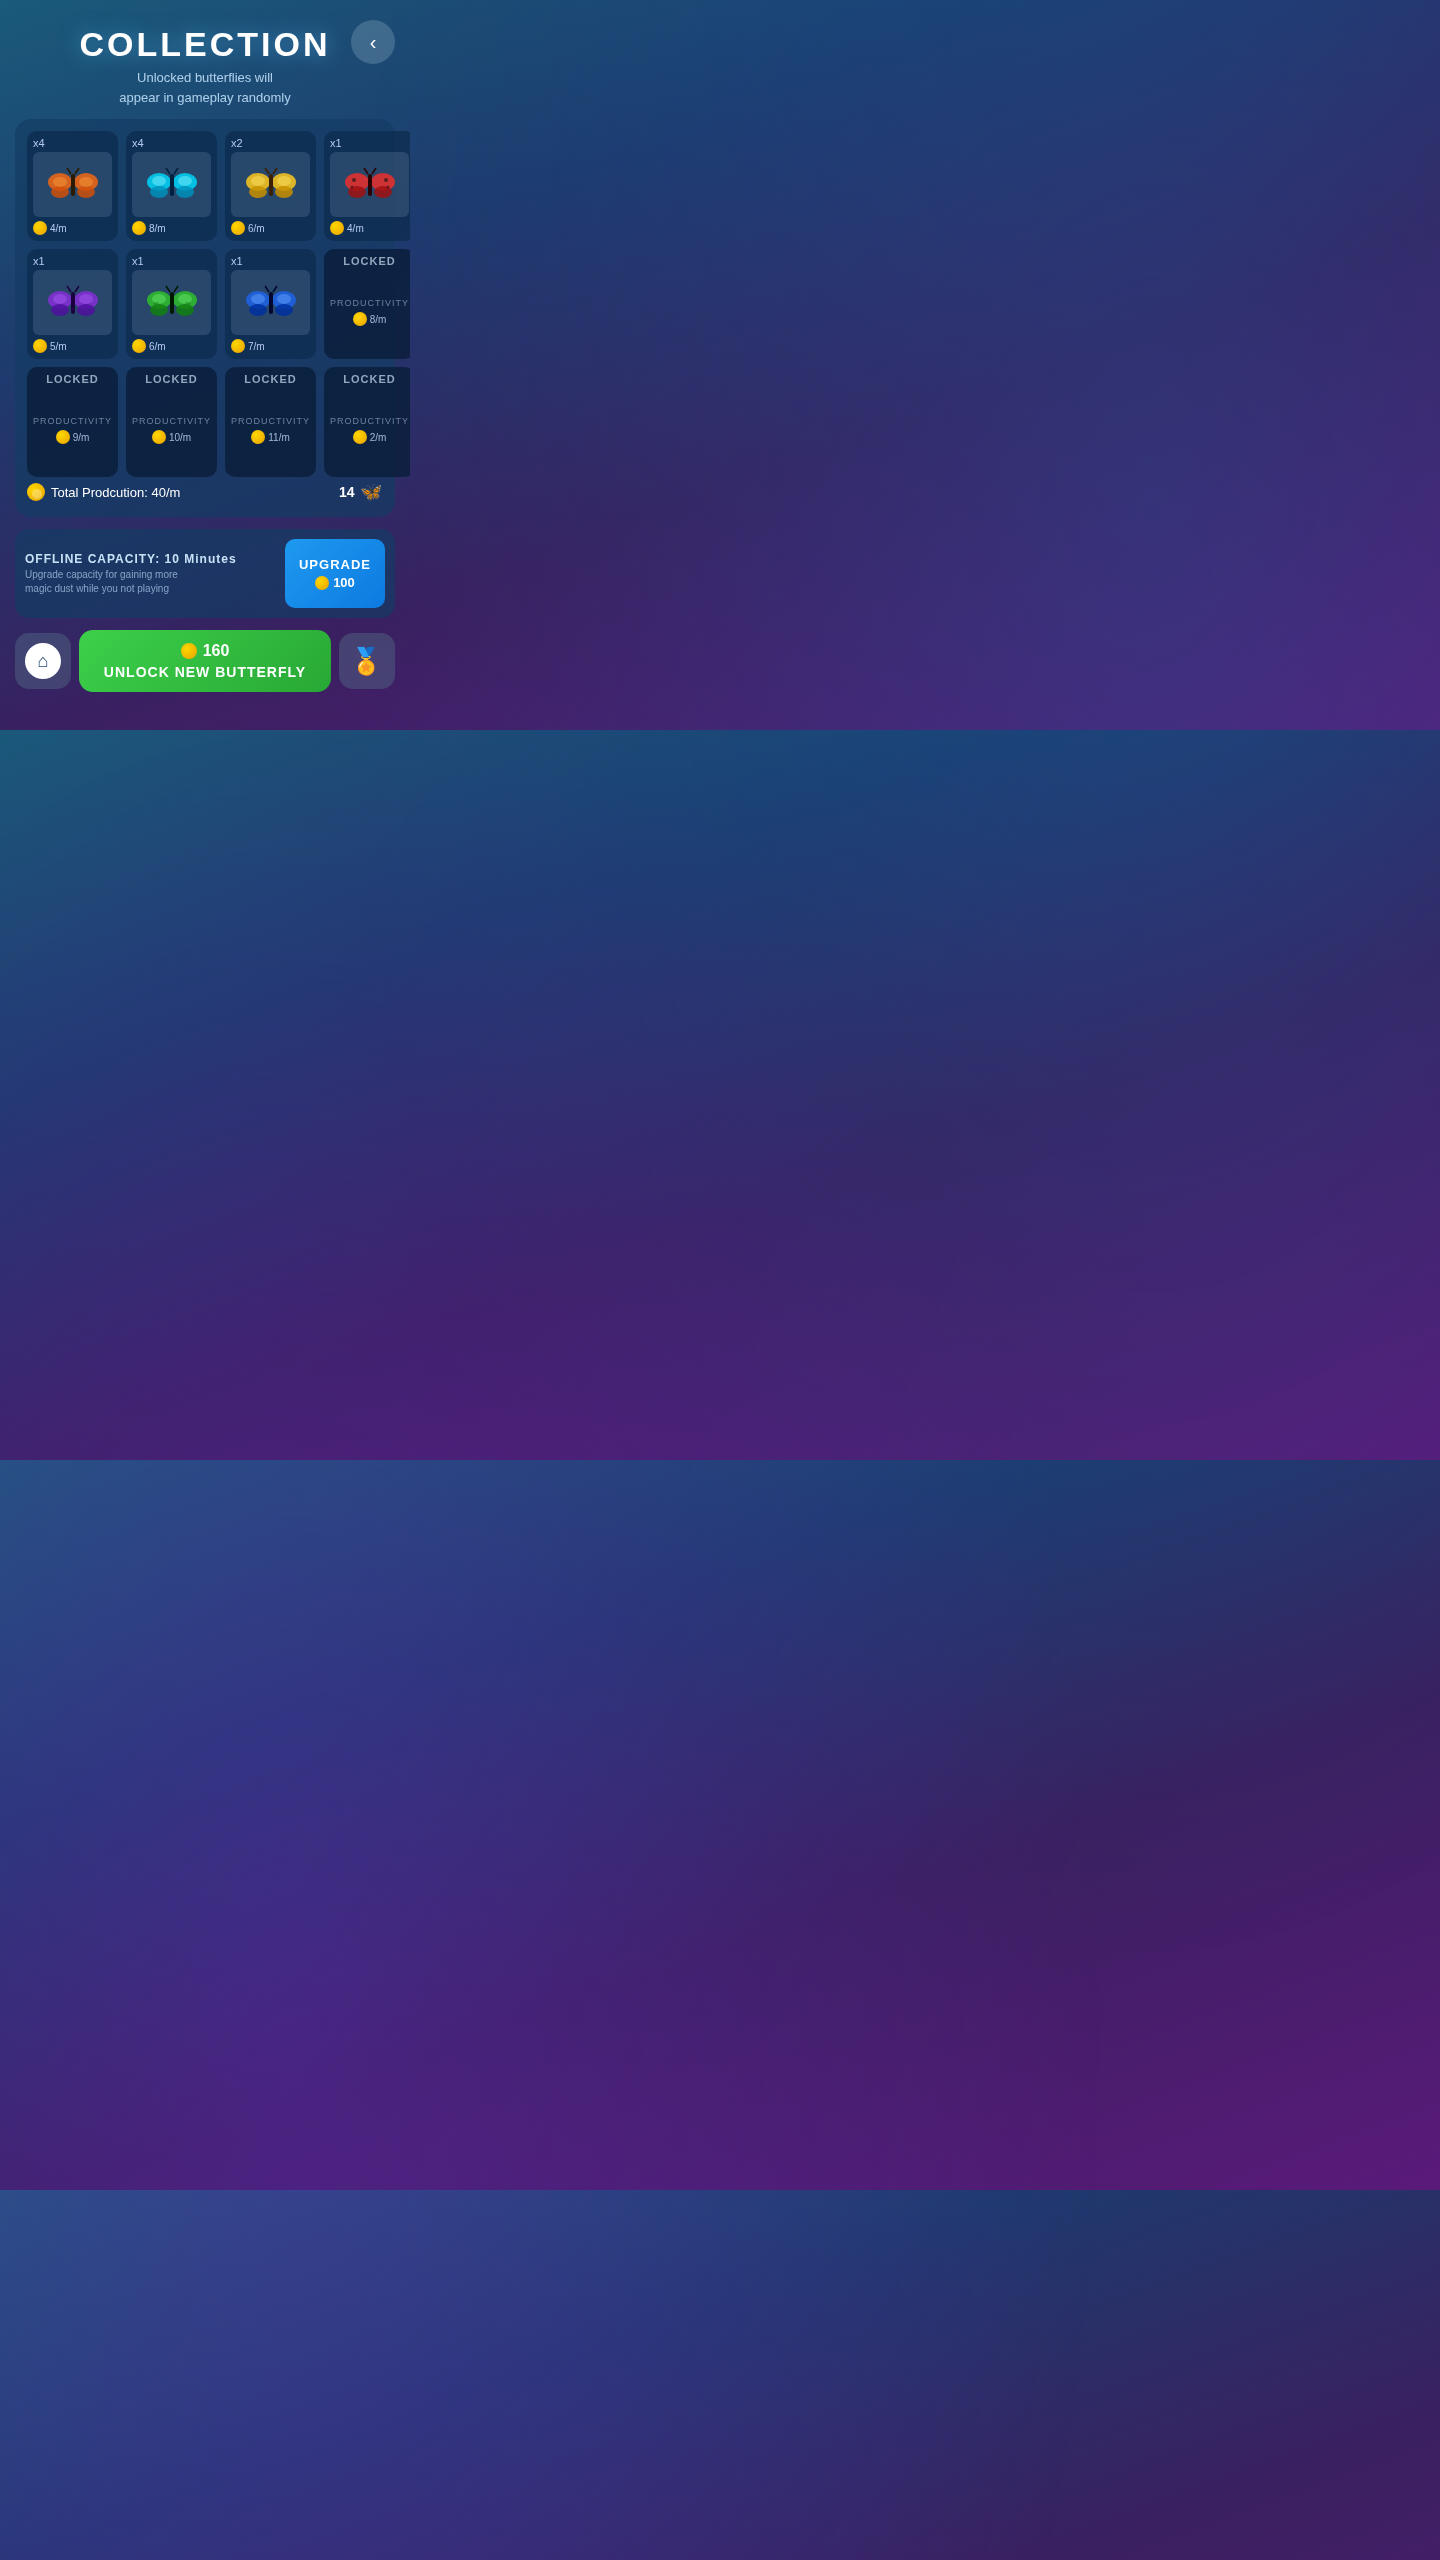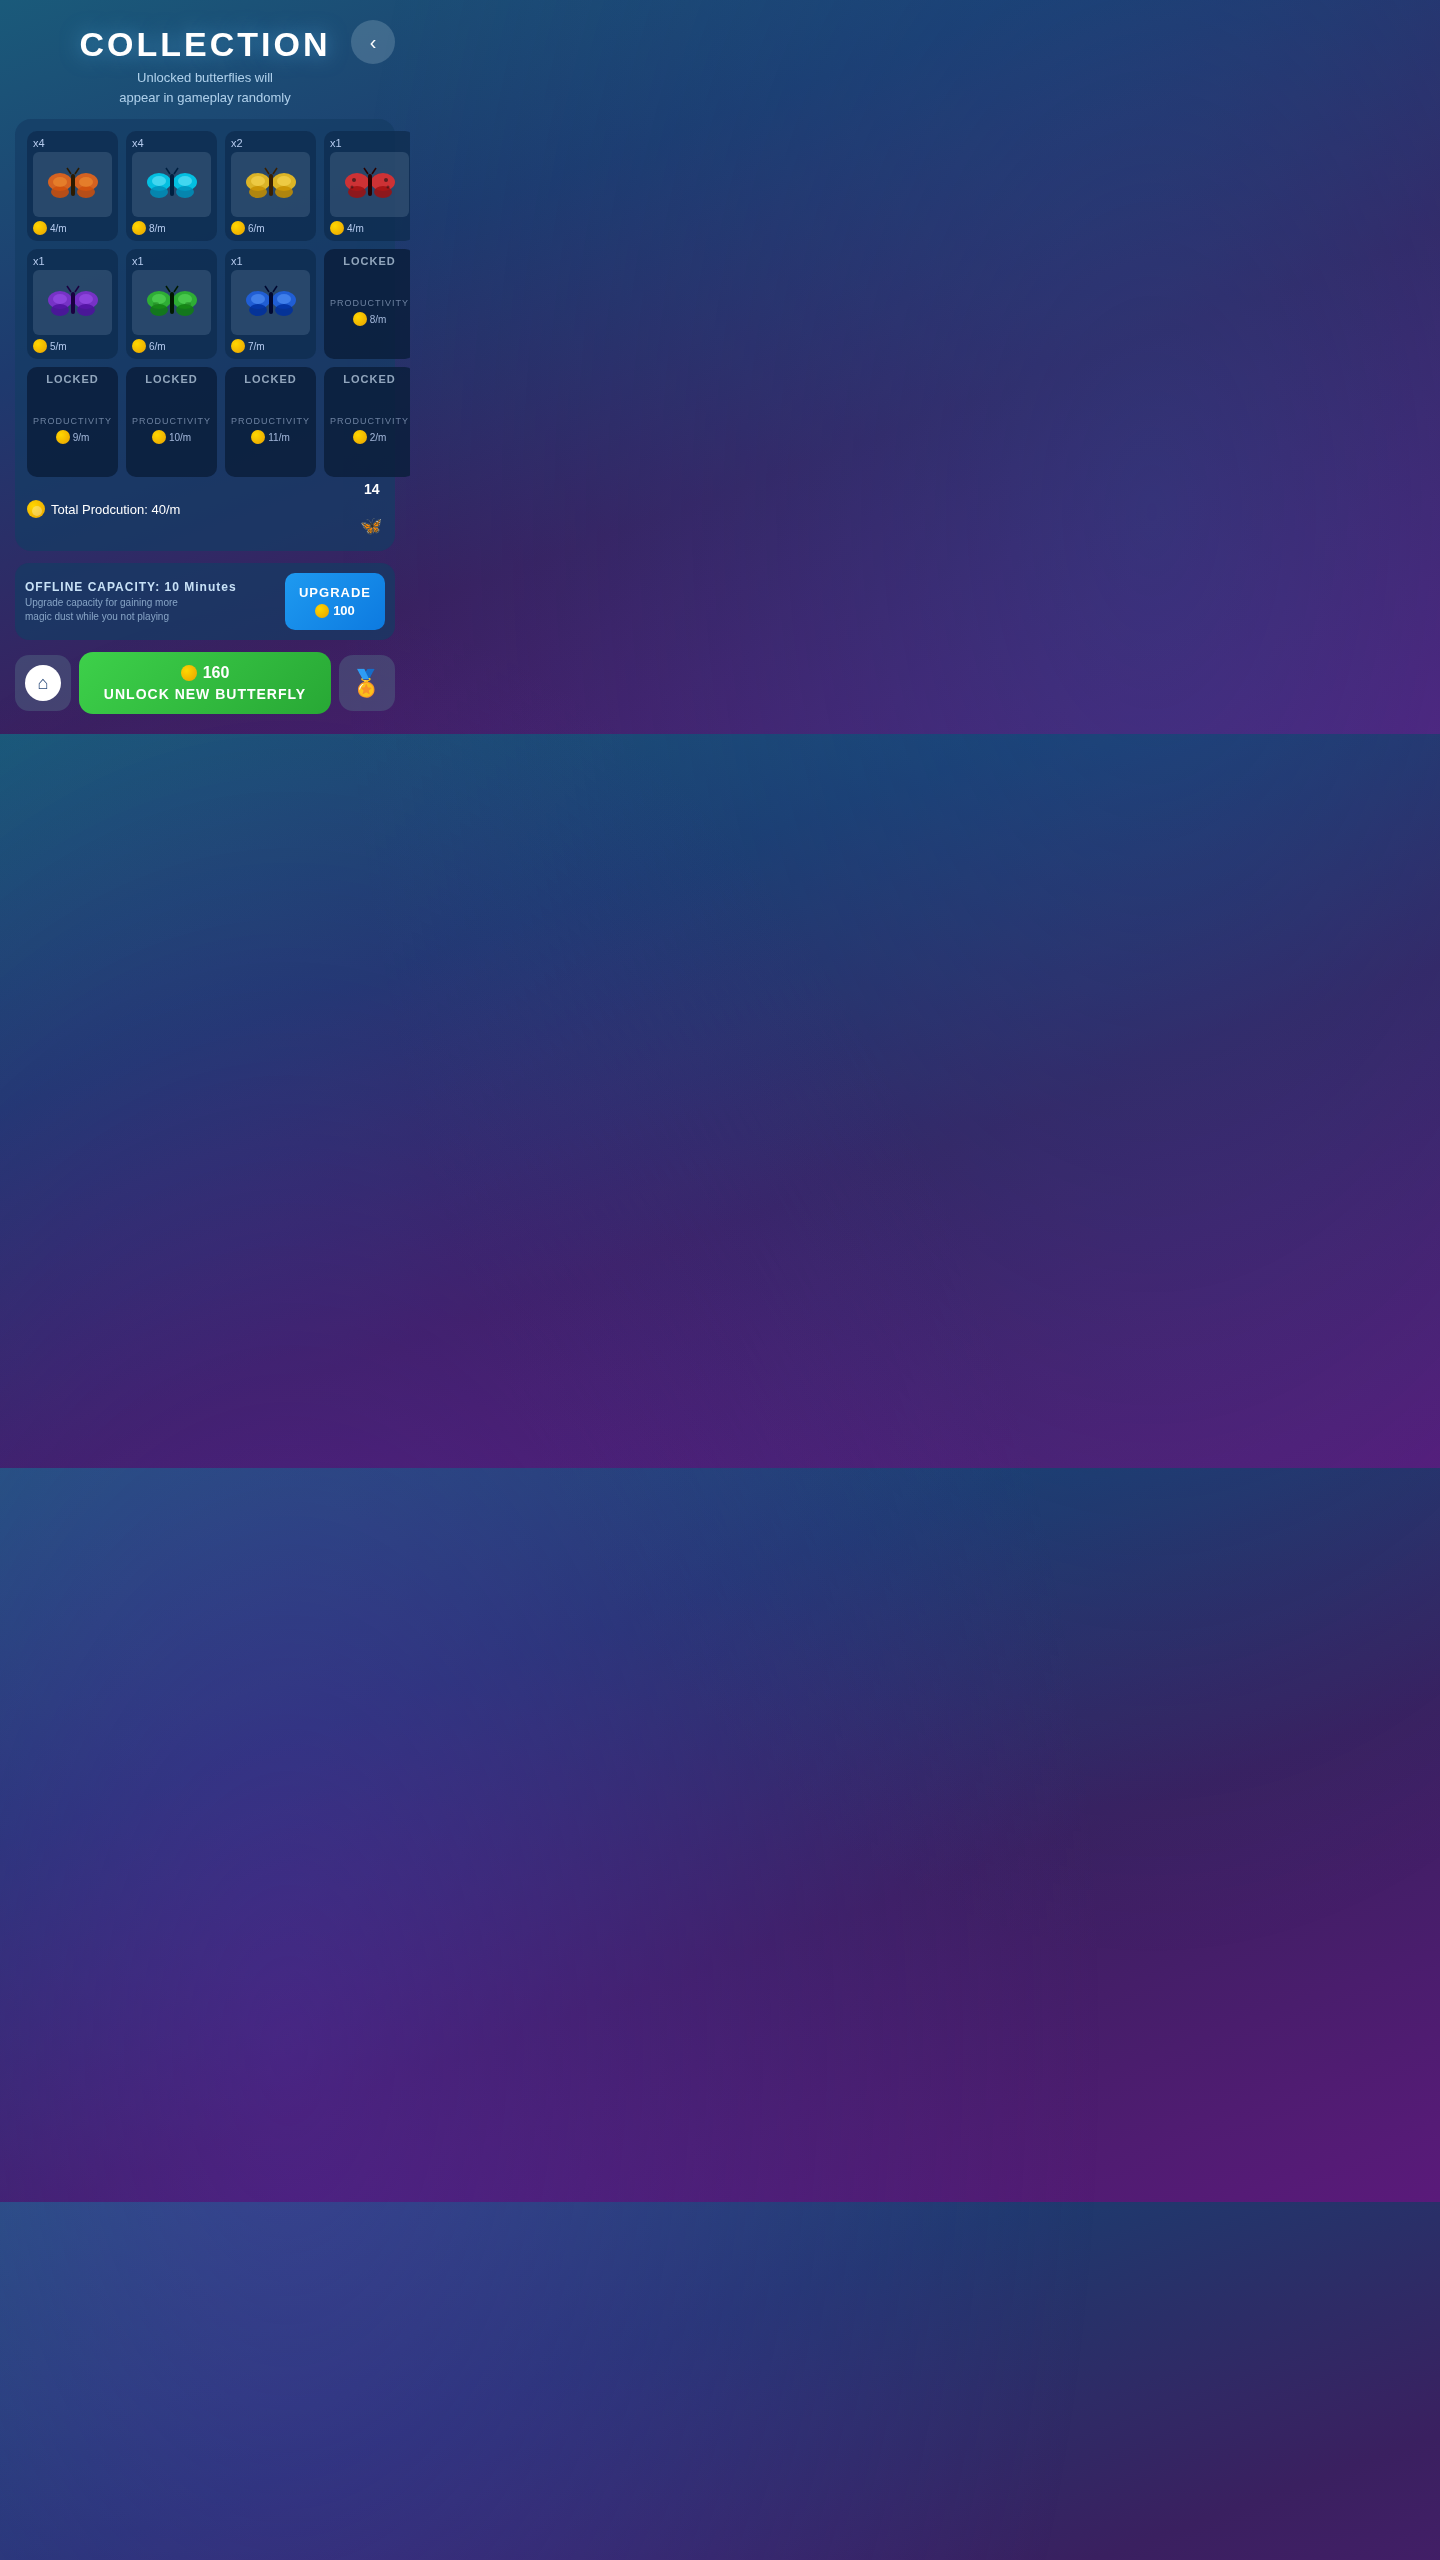--- a/index.html
+++ b/index.html
@@ -228,24 +228,23 @@
     .total-production-text {
       font-size: 13px;
       display: flex;
       align-items: center;
       gap: 6px;
     }
 
     .butterfly-count {
       display: flex;
       align-items: center;
-      gap: 18px;
+      gap: 6px;
       font-size: 14px;
       font-weight: bold;
-      flex-direction: column;
     }
 
     .butterfly-icon-sm {
       font-size: 18px;
     }
 
     
     .offline-capacity-row {
       display: flex;
       align-items: center;
@@ -270,21 +269,21 @@
       font-size: 10px;
       color: rgba(170,200,230,0.75);
       line-height: 1.4;
       margin-top: 2px;
     }
 
     .upgrade-button {
       background: linear-gradient(135deg, #1e9af0, #0d7ae0);
       border: none;
       border-radius: 10px;
-      padding: 12px 14px;
+      padding: 18px 14px;
       cursor: pointer;
       display: flex;
       flex-direction: column;
       align-items: center;
       gap: 3px;
       flex-shrink: 0;
       min-width: 90px;
     }
 
     .upgrade-label {

